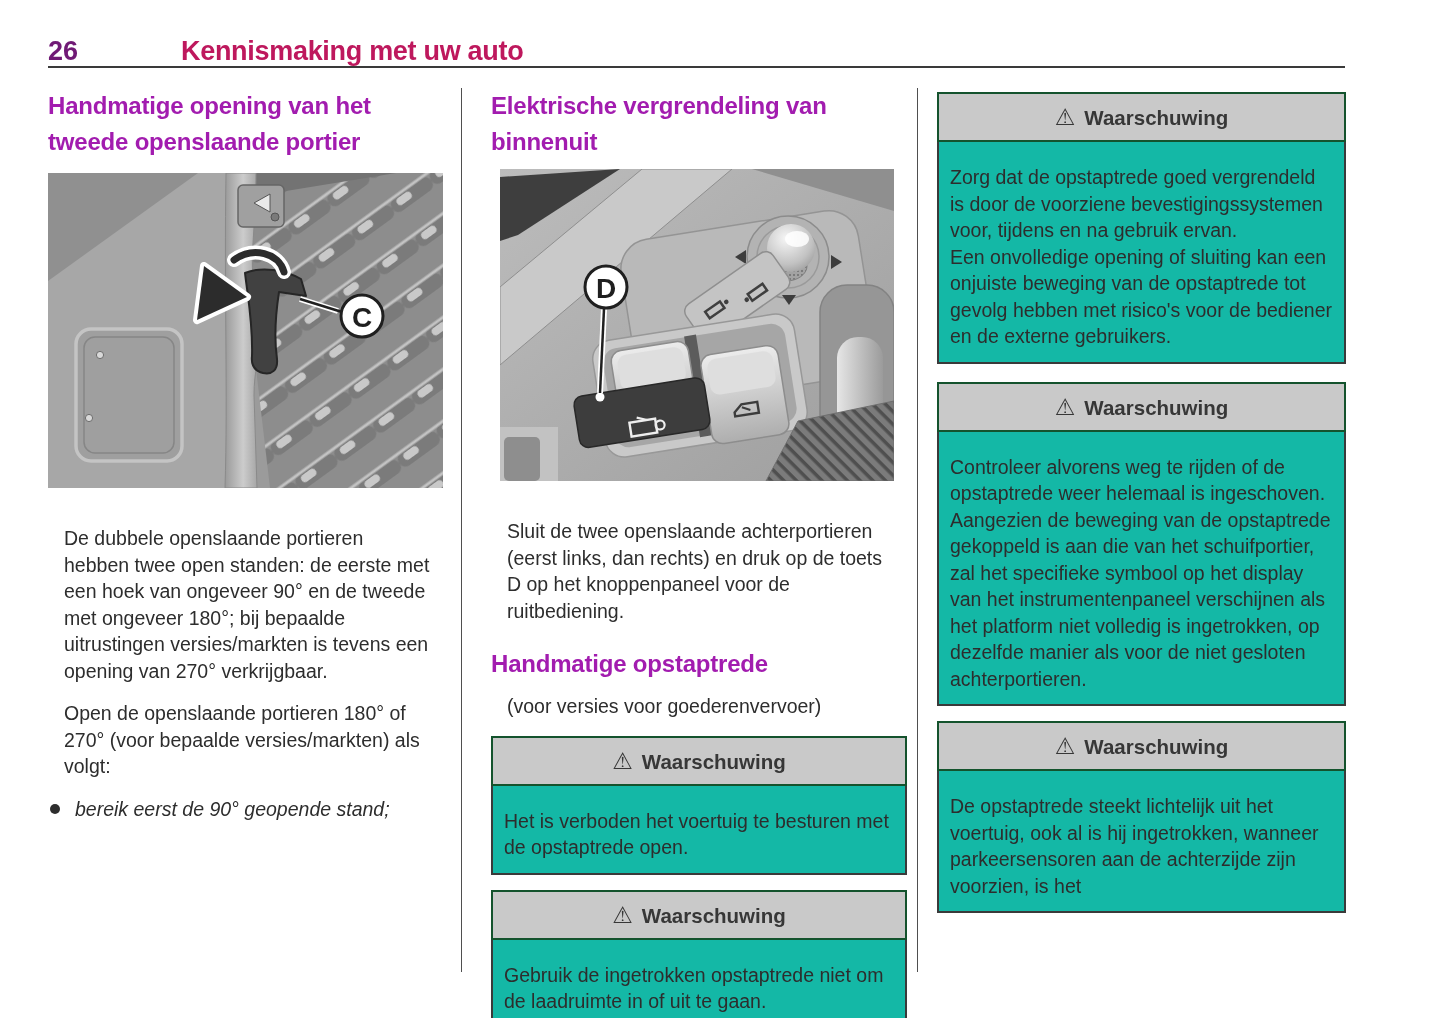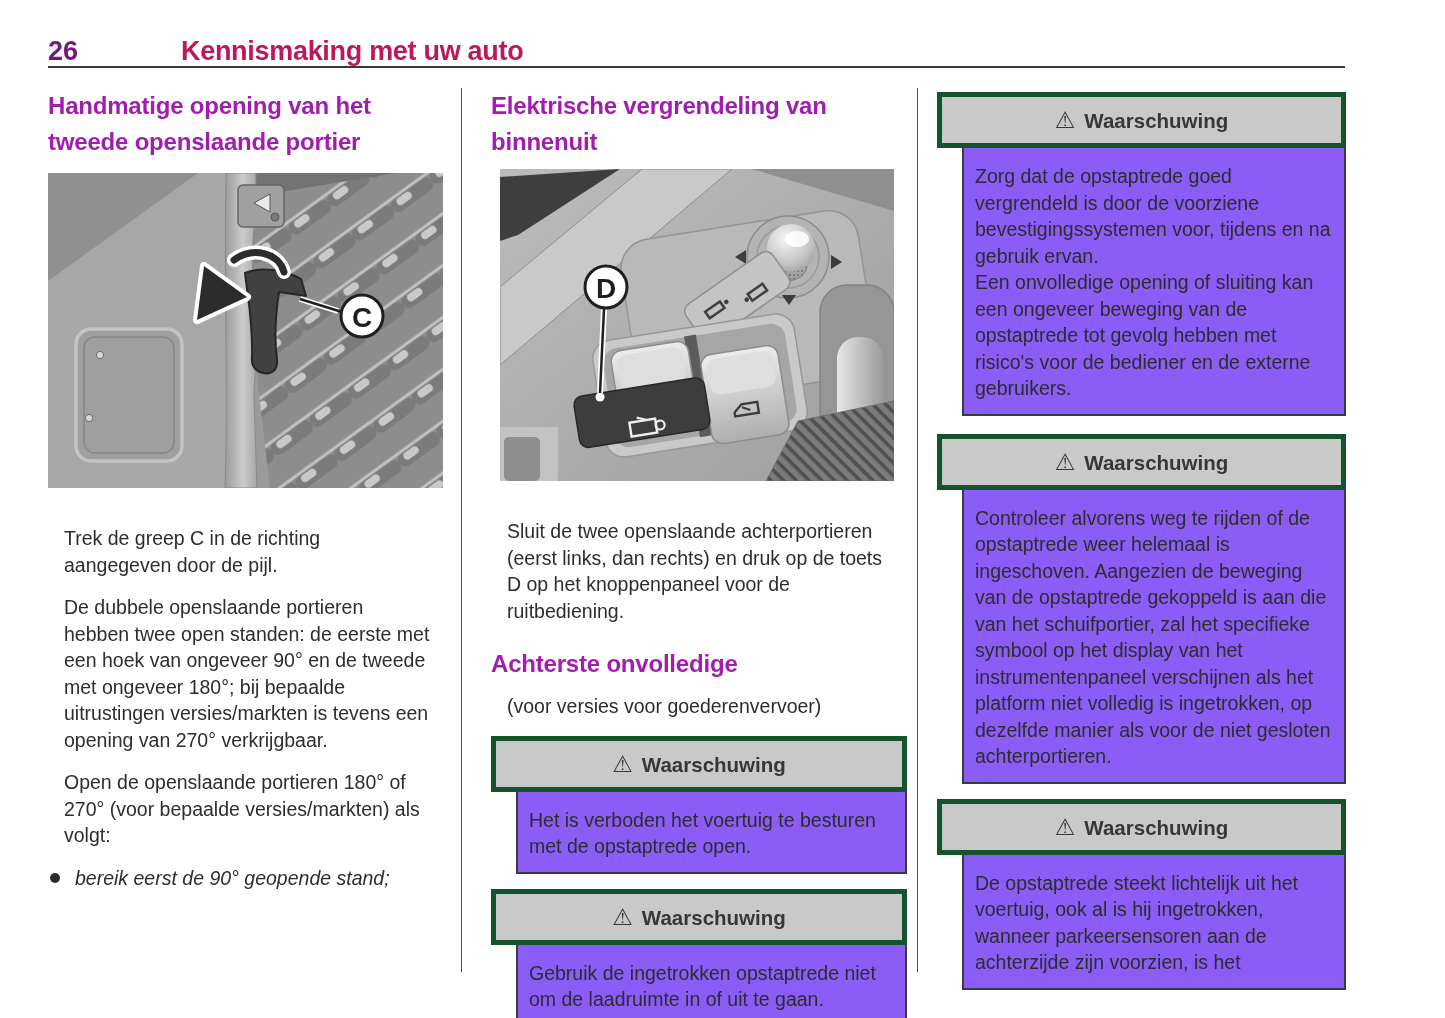--- a/index.html
+++ b/index.html
@@ -21,26 +21,26 @@
   .body-text { font-size:19.5px; line-height:26.5px; margin:16px; }
   figure { margin:0; line-height:0; }
   #fig1 { margin-top:13px; }
   #fig2 { margin-top:9px; margin-left:9px; }
   .para-block { margin-top:37px; }
   .sub-heading { margin-top:22px; }
   .sub-note { margin-top:11px; }
   .warn { margin-top:15px; }
   .warn-first { margin-top:4px; }
   .warn-head {
-    border:5px solid #14532d; background:#c9c9c9; text-align:center;
+    border:2px solid #14532d; background:#c9c9c9; text-align:center;
     font-weight:bold; font-size:20.5px; color:#373737; padding:11px 0 10px;
     line-height:24px;
   }
   .warn-head .tri { font-weight:normal; font-size:23px; margin-right:9px; color:#373737; }
-  .warn-body { border:2px solid #3a3a3a; border-top:none; padding:15px 11px 12px; background:#8b5cf6;margin-left:25px; }
+  .warn-body { border:2px solid #3a3a3a; border-top:none; padding:22px 11px 12px; background:#14b8a6; }
   .warn-body p { font-size:19.5px; line-height:26.5px; margin:0; }
   ul.bullets { list-style:none; margin:13px 0 0 0; padding:0; }
   ul.bullets li { position:relative; padding-left:27px; font-size:19.5px; line-height:26.5px; margin-top:14px;font-style:italic; }
   ul.bullets li::before { content:""; position:absolute; left:2px; top:8px; width:10px; height:10px; border-radius:50%; background:#2d2d2d; }
 </style>
 </head>
 <body>
 
 <div class="page-number">26</div>
 <div class="page-title">Kennismaking met uw auto</div>
@@ -89,21 +89,20 @@
       <polygon points="156,93 199,124 149,147" fill="#2c2c2c"></polygon>
 
       <line x1="252" y1="126" x2="290" y2="138" stroke="#ffffff" stroke-width="6"></line>
       <line x1="252" y1="126" x2="294" y2="139" stroke="#1f1f1f" stroke-width="2.5"></line>
       <circle cx="314" cy="143" r="21" fill="#ffffff" stroke="#1f1f1f" stroke-width="3"></circle>
       <text x="314" y="144" text-anchor="middle" dominant-baseline="central" font-family="Liberation Sans, sans-serif" font-size="28" font-weight="bold" fill="#1f1f1f">C</text>
     </svg>
   </figure>
 
   <div class="para-block">
-    <p class="body-text">Trek de greep C in de richting aangegeven door de pijl.</p>
     <p class="body-text">De dubbele openslaande portieren hebben twee open standen: de eerste met een hoek van ongeveer 90° en de tweede met ongeveer 180°; bij bepaalde uitrustingen versies/markten is tevens een opening van 270° verkrijgbaar.</p>
     <p class="body-text">Open de openslaande portieren 180° of 270° (voor bepaalde versies/markten) als volgt:</p>
   </div>
 
   <ul class="bullets">
     <li>bereik eerst de 90° geopende stand;</li>
   </ul>
 </div>
 
 <div class="col" id="col2">
@@ -204,21 +203,21 @@
       <line x1="104" y1="140" x2="100" y2="224" stroke="#1f1f1f" stroke-width="2.5"></line>
       <circle cx="106" cy="118" r="21" fill="#ffffff" stroke="#1f1f1f" stroke-width="3"></circle>
       <text x="106" y="119" text-anchor="middle" dominant-baseline="central" font-family="Liberation Sans, sans-serif" font-size="28" font-weight="bold" fill="#1f1f1f">D</text>
     </svg>
   </figure>
 
   <div class="para-block">
     <p class="body-text">Sluit de twee openslaande achterportieren (eerst links, dan rechts) en druk op de toets D op het knoppenpaneel voor de ruitbediening.</p>
   </div>
 
-  <h2 class="sub-heading">Achterste onvolledige</h2>
+  <h2 class="sub-heading">Handmatige opstaptrede</h2>
   <p class="body-text sub-note">(voor versies voor goederenvervoer)</p>
 
   <div class="warn">
     <div class="warn-head">
       <span class="tri">⚠</span><span>Waarschuwing</span>
     </div>
     <div class="warn-body">
       <p>Het is verboden het voertuig te besturen met de opstaptrede open.</p>
     </div>
   </div>
@@ -233,21 +232,21 @@
   </div>
 </div>
 
 <div class="col" id="col3">
   <div class="warn warn-first">
     <div class="warn-head">
       <span class="tri">⚠</span><span>Waarschuwing</span>
     </div>
     <div class="warn-body">
       <p>Zorg dat de opstaptrede goed vergrendeld is door de voorziene bevestigingssystemen voor, tijdens en na gebruik ervan.</p>
-      <p>Een onvolledige opening of sluiting kan een ongeveer beweging van de opstaptrede tot gevolg hebben met risico's voor de bediener en de externe gebruikers.</p>
+      <p>Een onvolledige opening of sluiting kan een onjuiste beweging van de opstaptrede tot gevolg hebben met risico's voor de bediener en de externe gebruikers.</p>
     </div>
   </div>
 
   <div class="warn" style="margin-top:18px;">
     <div class="warn-head">
       <span class="tri">⚠</span><span>Waarschuwing</span>
     </div>
     <div class="warn-body">
       <p>Controleer alvorens weg te rijden of de opstaptrede weer helemaal is ingeschoven. Aangezien de beweging van de opstaptrede gekoppeld is aan die van het schuifportier, zal het specifieke symbool op het display van het instrumentenpaneel verschijnen als het platform niet volledig is ingetrokken, op dezelfde manier als voor de niet gesloten achterportieren.</p>
     </div>

